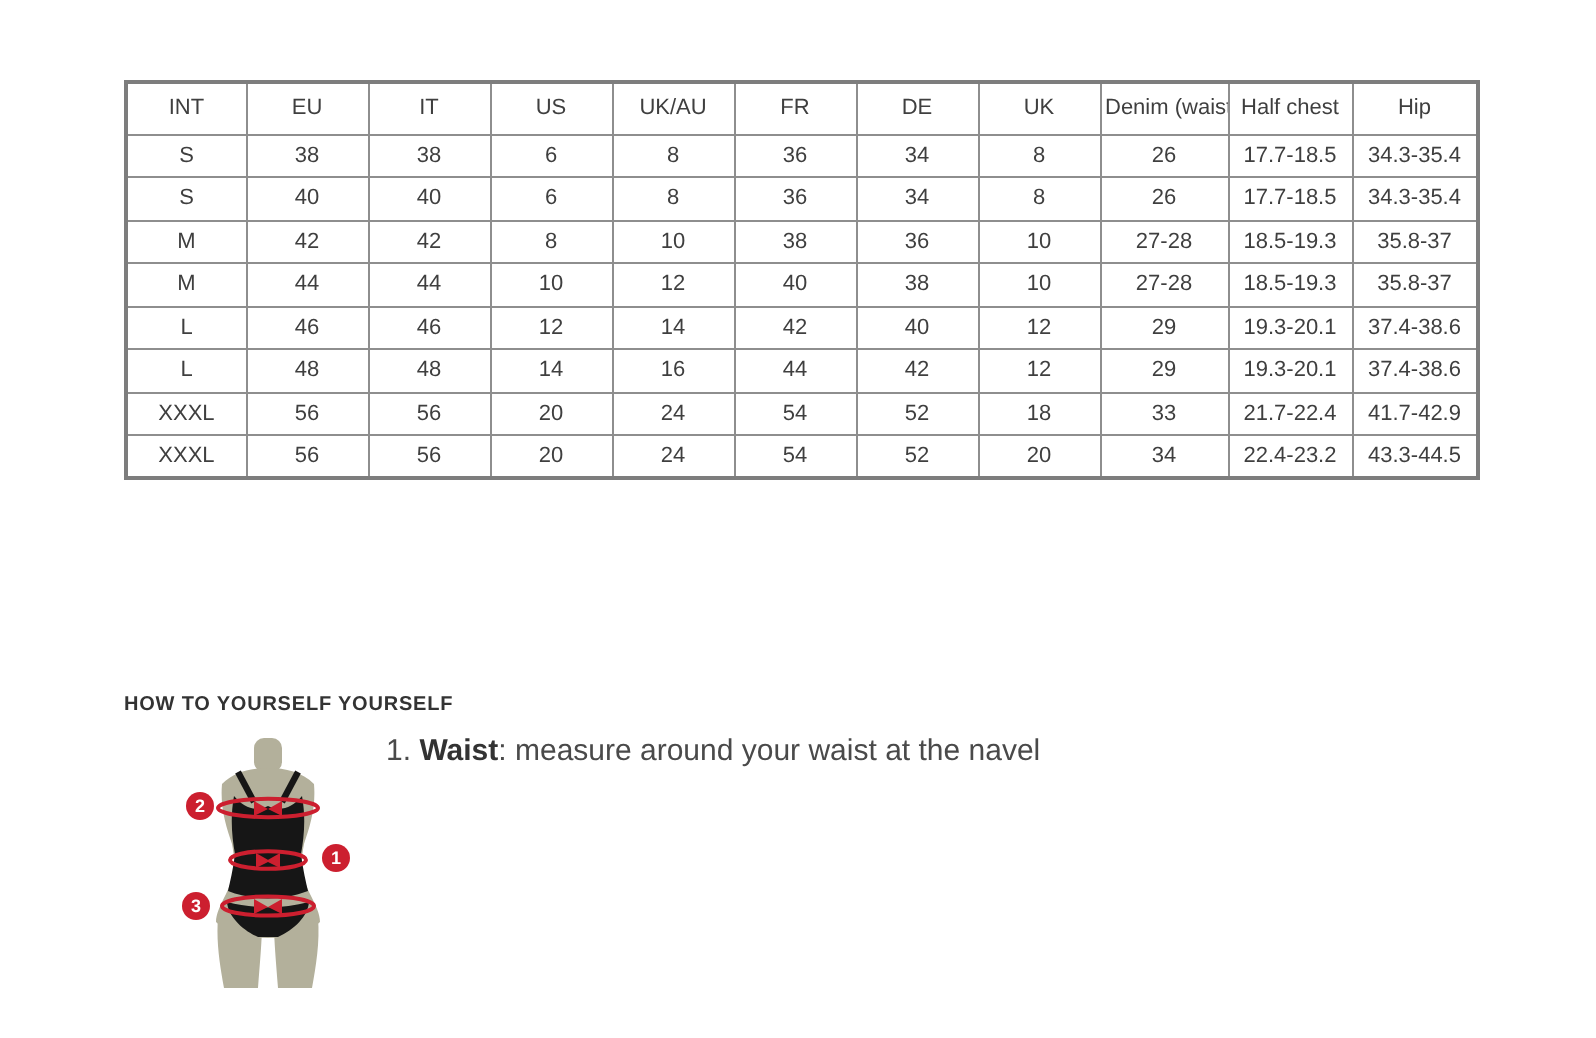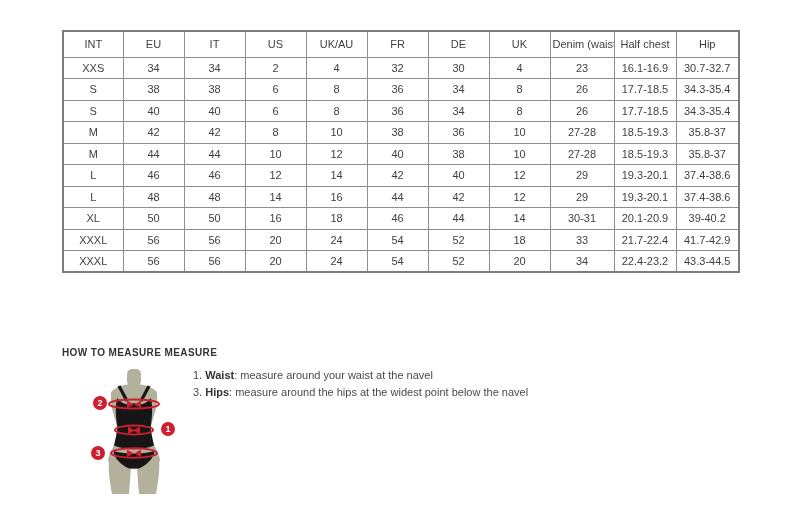--- a/index.html
+++ b/index.html
@@ -6,21 +6,21 @@
   html, body { margin: 0; padding: 0; }
   body {
     width: 798px; height: 519px;
     background: #ffffff;
     font-family: "Liberation Sans", sans-serif;
     position: relative;
     overflow: hidden;
   }
 
   
-  .size-table-wrap { position: absolute; left: 62px; top: 30px; }
+  .size-table-wrap { position: absolute; left: 62px; top: 40px; }
   table.size-chart {
     border-collapse: collapse;
     table-layout: fixed;
     width: 676px;
     border: 2px solid #7d7d7d;
   }
   table.size-chart th, table.size-chart td {
     border: 1px solid #8e8e8e;
     text-align: center;
     vertical-align: middle;
@@ -41,21 +41,21 @@
     font-size: 10px;
     font-weight: 700;
     letter-spacing: 0.4px;
     color: #333333;
   }
   .measure-body { display: flex; align-items: flex-start; margin-top: 9px; }
   .figure-wrap { margin-left: 21px; width: 102px; height: 132px; flex: none; }
   .figure-wrap svg { width: 102px; height: 132px; display: block; }
   .measure-list { margin-left: 8px; padding-top: 3px; }
   .measure-item {
-    font-size: 11px;
+    font-size: 15px;
     line-height: 11px;
     color: #4a4a4a;
     margin-bottom: 5.5px;
     white-space: nowrap;
   }
   .measure-item b { color: #333333; font-weight: 700; }
 
   
   .fill-body   { fill: var(--mannequin, #b3b09b); }
   .fill-suit   { fill: var(--swimsuit, #151515); }
@@ -98,33 +98,20 @@
           <th>FR</th>
           <th>DE</th>
           <th>UK</th>
           <th>Denim (waist)</th>
           <th>Half chest</th>
           <th>Hip</th>
         </tr>
     </thead>
     <tbody>
         <tr>
-          <td>XXS</td>
-          <td>34</td>
-          <td>34</td>
-          <td>2</td>
-          <td>4</td>
-          <td>32</td>
-          <td>30</td>
-          <td>4</td>
-          <td>23</td>
-          <td>16.1-16.9</td>
-          <td>30.7-32.7</td>
-        </tr>
-        <tr>
           <td>S</td>
           <td>38</td>
           <td>38</td>
           <td>6</td>
           <td>8</td>
           <td>36</td>
           <td>34</td>
           <td>8</td>
           <td>26</td>
           <td>17.7-18.5</td>
@@ -187,33 +174,20 @@
           <td>48</td>
           <td>48</td>
           <td>14</td>
           <td>16</td>
           <td>44</td>
           <td>42</td>
           <td>12</td>
           <td>29</td>
           <td>19.3-20.1</td>
           <td>37.4-38.6</td>
-        </tr>
-        <tr>
-          <td>XL</td>
-          <td>50</td>
-          <td>50</td>
-          <td>16</td>
-          <td>18</td>
-          <td>46</td>
-          <td>44</td>
-          <td>14</td>
-          <td>30-31</td>
-          <td>20.1-20.9</td>
-          <td>39-40.2</td>
         </tr>
         <tr>
           <td>XXXL</td>
           <td>56</td>
           <td>56</td>
           <td>20</td>
           <td>24</td>
           <td>54</td>
           <td>52</td>
           <td>18</td>
@@ -232,21 +206,21 @@
           <td>20</td>
           <td>34</td>
           <td>22.4-23.2</td>
           <td>43.3-44.5</td>
         </tr>
       </tbody>
   </table>
 </div>
 
 <div class="measure-section">
-  <h2 class="measure-heading">HOW TO MEASURE MEASURE</h2>
+  <h2 class="measure-heading">HOW TO YOURSELF YOURSELF</h2>
 
   <div class="measure-body">
 
     <div class="figure-wrap">
       <svg viewBox="0 0 100 132">
 
         <rect class="fill-body" x="43" y="2" width="14" height="17" rx="5"></rect>
 
         <path class="fill-body" d="M27,25 C33,19 41,17 50,17 C59,17 67,19 73,25
              C74,37 71,46 68,55 C66,65 67,72 71,80
@@ -285,16 +259,15 @@
         <circle class="badge" cx="84" cy="62" r="7"></circle>
         <text class="badge-num" x="84" y="65.2">1</text>
 
         <circle class="badge" cx="14" cy="86" r="7"></circle>
         <text class="badge-num" x="14" y="89.2">3</text>
       </svg>
     </div>
 
     <div class="measure-list">
         <div class="measure-item"><span>1. </span><b>Waist</b><span>: measure around your waist at the navel</span></div>
-        <div class="measure-item"><span>3. </span><b>Hips</b><span>: measure around the hips at the widest point below the navel</span></div>
       </div>
   </div>
 </div>
 
 </body></html>

